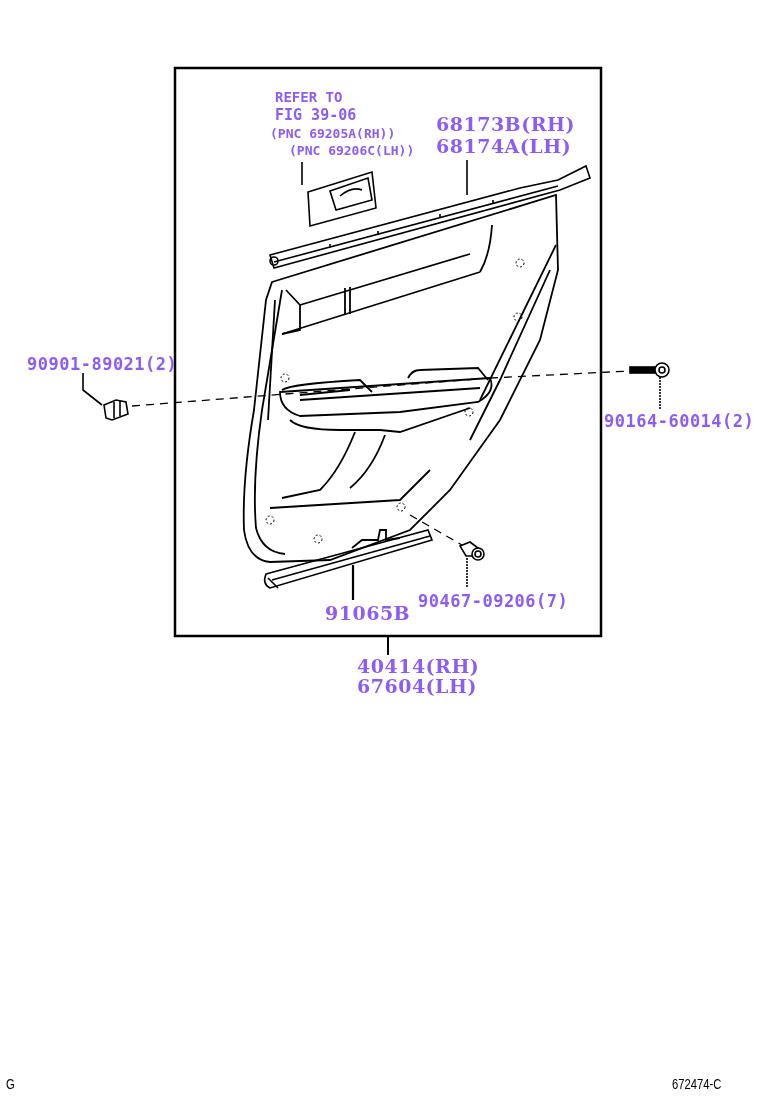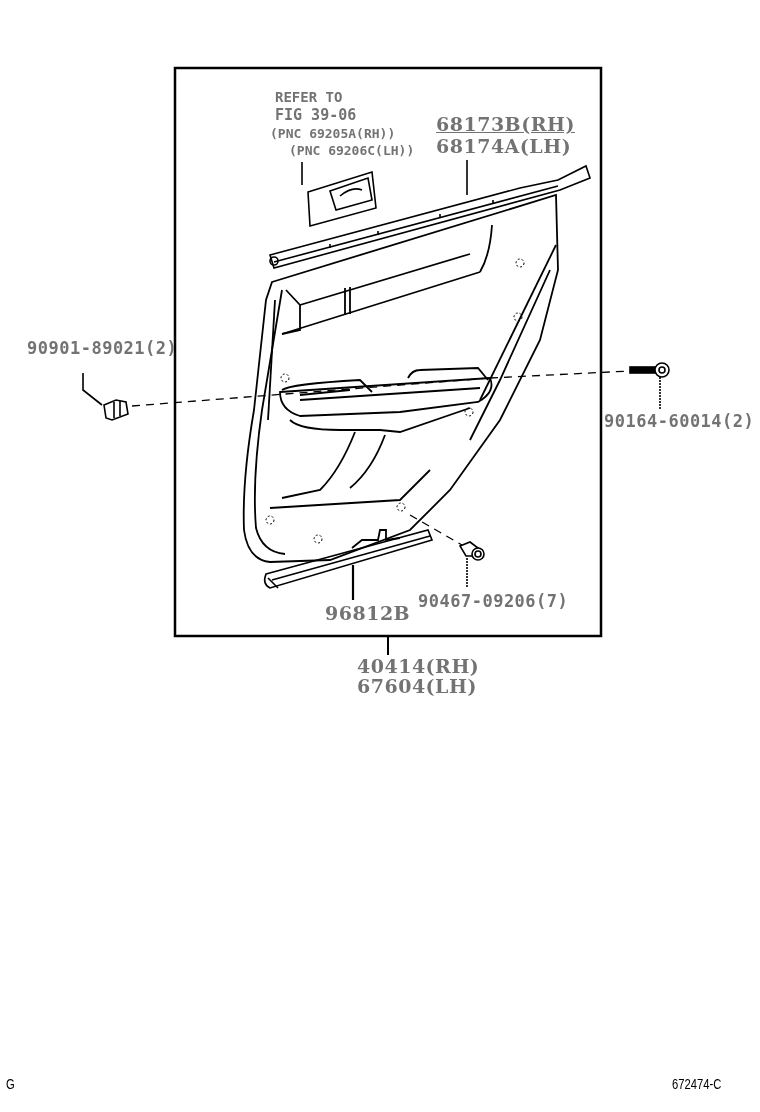--- a/index.html
+++ b/index.html
@@ -1,18 +1,18 @@
 <!DOCTYPE html>
 <html><head>
 <meta charset="utf-8">
 <style>
   html, body { margin: 0; padding: 0; background: #ffffff; }
   body { width: 760px; height: 1112px; position: relative; overflow: hidden; }
   #diagram { position: absolute; left: 0; top: 0; width: 760px; height: 1112px; }
-  .lbl { position: absolute; font-family: "DejaVu Sans Mono", monospace; color: #737373; white-space: nowrap; line-height: 1; }
+  .lbl { position: absolute; font-family: "DejaVu Sans Mono", monospace; color: #8b5cf6; white-space: nowrap; line-height: 1; }
   .lbl-bold { font-weight: bold; font-size: 17px; letter-spacing: 0.5px; }
   .lbl-big { font-weight: bold; font-size: 19px; letter-spacing: 0.5px; font-family: "DejaVu Serif", serif; }
   .lbl-small { font-size: 13px; font-weight: bold; }
   .lbl-ref { font-size: 14px; font-weight: bold; }
   .footer { position: absolute; font-family: "Liberation Sans", sans-serif; font-size: 15px; color: #000; transform: scaleX(0.75); transform-origin: left top; }
 </style>
 </head>
 <body>
 
 <svg id="diagram" viewBox="0 0 760 1112" xmlns="http://www.w3.org/2000/svg">
@@ -112,28 +112,28 @@
     <circle cx="478" cy="554" r="3"></circle>
     <line x1="467" y1="558" x2="467" y2="588" stroke-dasharray="2 1"></line>
   </g>
 </svg>
 
 <div class="lbl lbl-ref" style="left:275px;top:90px;">REFER TO</div>
 <div class="lbl lbl-ref" style="left:275px;top:108px;font-size:15px;">FIG 39-06</div>
 <div class="lbl lbl-small" style="left:270px;top:127px;">(PNC 69205A(RH))</div>
 <div class="lbl lbl-small" style="left:275px;top:144px;margin-left:14px;">(PNC 69206C(LH))</div>
 
-<div class="lbl lbl-big" style="left:436px;top:115px;text-decoration:underline;">68173B(RH)</div>
+<div class="lbl lbl-big" style="left:436px;top:115px;">68173B(RH)</div>
 <div class="lbl lbl-big" style="left:436px;top:137px;">68174A(LH)</div>
 
-<div class="lbl lbl-bold" style="left:27px;top:340px;">90901-89021(2)</div>
+<div class="lbl lbl-bold" style="left:27px;top:356px;">90901-89021(2)</div>
 
 <div class="lbl lbl-bold" style="left:604px;top:413px;">90164-60014(2)</div>
 
 <div class="lbl lbl-bold" style="left:418px;top:593px;">90467-09206(7)</div>
 
-<div class="lbl lbl-big" style="left:325px;top:604px;">96812B</div>
+<div class="lbl lbl-big" style="left:325px;top:604px;">91065B</div>
 
 <div class="lbl lbl-big" style="left:357px;top:657px;">40414(RH)</div>
 <div class="lbl lbl-big" style="left:357px;top:677px;text-align:right;">67604(LH)</div>
 
 <div class="footer" style="left:6px;top:1075px;">G</div>
 <div class="footer" style="left:672px;top:1075px;">672474-C</div>
 
 </body></html>

